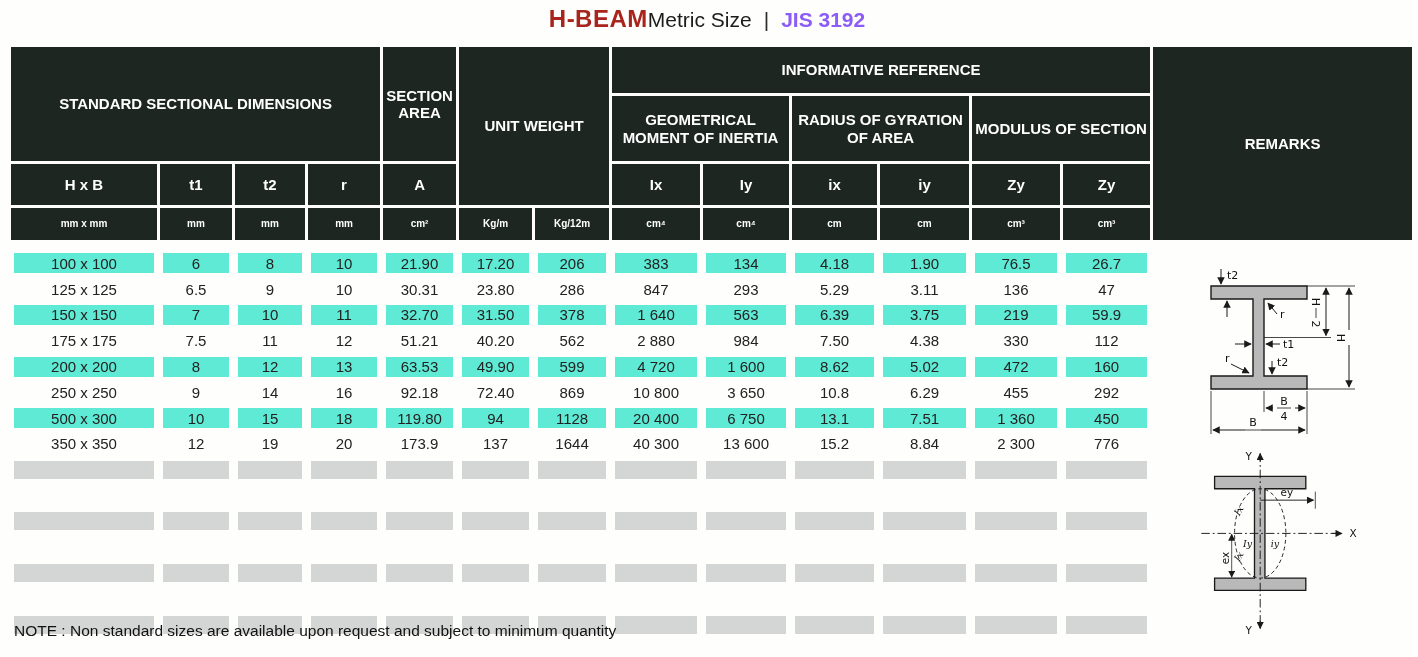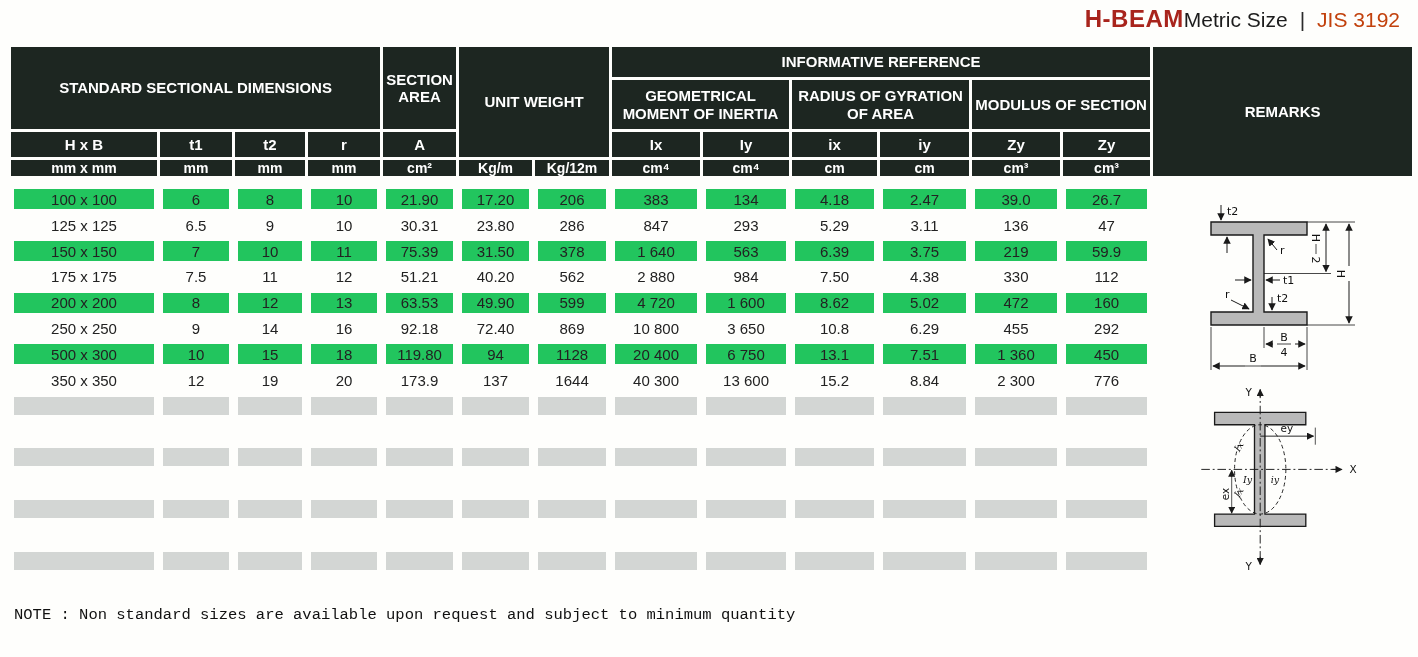--- a/index.html
+++ b/index.html
@@ -1,48 +1,48 @@
 <!DOCTYPE html>
 <html><head>
 <meta charset="utf-8">
 <style>
   html,body{margin:0;padding:0;background:#ffffff;}
   body{font-family:"Liberation Sans","DejaVu Sans",sans-serif;}
   .sheet{position:relative;width:1418px;height:657px;background:#fefefc;overflow:hidden;}
 
   
   .topbar{position:absolute;left:14px;top:5px;right:18px;display:flex;
-          justify-content:flex-end;align-items:flex-start;}
+          justify-content:center;align-items:flex-start;}
   .title{font-size:24px;font-weight:bold;color:#a8241c;letter-spacing:.5px;}
   .meta{font-size:21px;color:#1c1c1c;margin-top:3px;white-space:nowrap;}
   .meta .sep{margin:0 12px;color:#2b2b2b;font-weight:normal;}
-  .meta .std{color:#c2410c;font-weight:normal;}
+  .meta .std{color:#8b5cf6;font-weight:bold;}
 
   
   table.main{position:absolute;left:8px;top:44px;width:1407px;
              border-collapse:separate;border-spacing:3px;table-layout:fixed;}
   table.main th{background:#1d2621;color:#ffffff;font-weight:bold;text-align:center;
-                vertical-align:middle;padding:0 2px;line-height:1.15;}
+                vertical-align:middle;padding:8px 2px;line-height:1.15;}
   .r1 th{height:30px;font-size:15px;}
   .r2 th{height:49px;font-size:15px;}
   .r3 th{height:25px;font-size:15px;}
-  .r4 th{height:16px;font-size:14px;}
+  .r4 th{height:16px;font-size:10px;}
   table.main td{text-align:center;vertical-align:middle;font-size:15px;color:#222;padding:0;}
   tr.spacer td{height:6px;}
   tr.data-row td{height:22px;}
   tr.empty-row td{height:22px;}
   .band{height:20px;margin:0 3px;display:flex;align-items:center;justify-content:center;}
-  tr.data-row.shaded .band{background:#22c55e;}
+  tr.data-row.shaded .band{background:#5eead4;}
   tr.empty-row.shaded .band{background:#d3d6d4;height:18px;}
   td.remarks-cell{vertical-align:top;}
   .remarks-inner{display:flex;flex-direction:column;align-items:center;padding-top:8px;}
   .remarks-inner svg + svg{margin-top:2px;}
 
   
-  .note{position:absolute;left:14px;top:606px;font-size:15.5px;color:#111;font-family:Liberation Mono, monospace;}
+  .note{position:absolute;left:14px;top:622px;font-size:15.5px;color:#111;}
 
   
   .beam{fill:#b9b9b9;stroke:#1a1a1a;stroke-width:1.4;}
   .dim{stroke:#1a1a1a;stroke-width:1;fill:none;}
   .thin{stroke:#1a1a1a;stroke-width:.8;fill:none;}
   .axis{stroke:#1a1a1a;stroke-width:1;fill:none;stroke-dasharray:9 3 2 3;}
   .ell{stroke:#1a1a1a;stroke-width:1;fill:none;stroke-dasharray:4 3;}
   .lbl{font-family:"DejaVu Sans",sans-serif;font-size:11px;fill:#111;}
   .lbl-i{font-family:"DejaVu Serif","DejaVu Sans",serif;font-style:italic;font-size:10px;fill:#111;}
 </style>
@@ -146,24 +146,24 @@
           <td>
             <div class="band">383</div>
           </td>
           <td>
             <div class="band">134</div>
           </td>
           <td>
             <div class="band">4.18</div>
           </td>
           <td>
-            <div class="band">2.47</div>
-          </td>
-          <td>
-            <div class="band">39.0</div>
+            <div class="band">1.90</div>
+          </td>
+          <td>
+            <div class="band">76.5</div>
           </td>
           <td>
             <div class="band">26.7</div>
           </td>
           <td class="remarks-cell" rowspan="15">
             <div id="remarks-proto" class="remarks-inner">
 
     <svg width="200" height="184" viewBox="0 0 200 184">
       <defs>
         <marker id="ah" viewBox="0 0 10 10" refX="9" refY="5" markerWidth="7.5" markerHeight="7.5" orient="auto">
@@ -297,21 +297,21 @@
           <td>
             <div class="band">7</div>
           </td>
           <td>
             <div class="band">10</div>
           </td>
           <td>
             <div class="band">11</div>
           </td>
           <td>
-            <div class="band">75.39</div>
+            <div class="band">32.70</div>
           </td>
           <td>
             <div class="band">31.50</div>
           </td>
           <td>
             <div class="band">378</div>
           </td>
           <td>
             <div class="band">1 640</div>
           </td>

